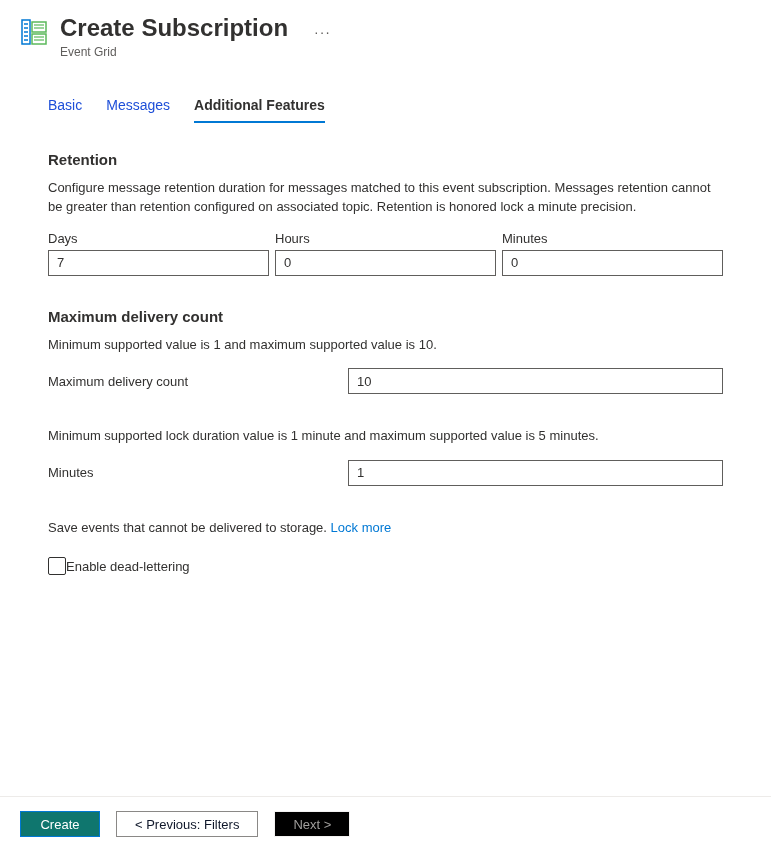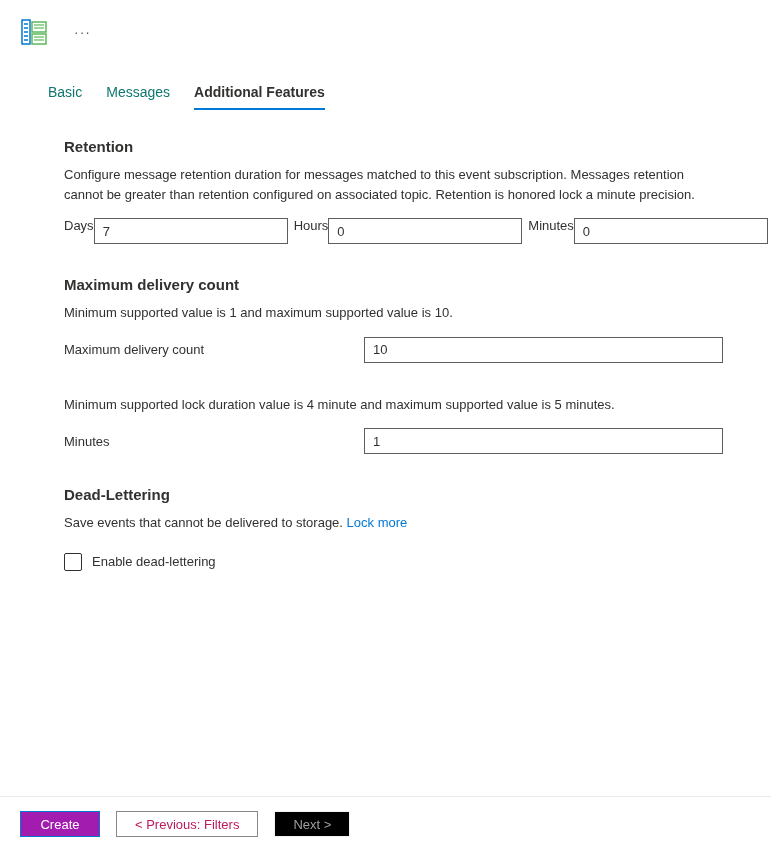--- a/index.html
+++ b/index.html
@@ -54,21 +54,21 @@
     .tabs {
       display: flex;
       gap: 24px;
       padding: 0 48px;
       margin-top: 22px;
       border-bottom: none;
     }
     .tab {
       padding: 6px 0 8px 0;
       font-size: 14px;
-      color: #0f766e;
+      color: #1d4ed8;
       cursor: pointer;
       border-bottom: 2px solid transparent;
     }
     .tab.active {
       font-weight: 600;
       border-bottom: 2px solid #0078d4;
       color: #323130;
       text-align: center;
     }
     .content {
@@ -86,60 +86,58 @@
       line-height: 1.5;
       margin-bottom: 14px;
     }
     .row-3 {
       display: flex;
       gap: 6px;
     }
     .field {
       flex: 1;
       display: flex;
-      flex-direction: row;
+      flex-direction: column;
     }
     .field-label {
       font-size: 13px;
       color: #323130;
       margin-bottom: 4px;
     }
     .text-input {
       height: 26px;
       border: 1px solid #605e5c;
       padding: 2px 8px;
       font-size: 13px;
       font-family: inherit;
       color: #323130;
       background: #fff;
     }
     .section {
       margin-bottom: 32px;
-      margin-left: 16px;
     }
     .row-split {
       display: flex;
       align-items: center;
       margin-top: 10px;
     }
     .row-split .left-label {
       width: 300px;
       font-size: 13px;
     }
     .row-split .text-input {
       flex: 1;
     }
     .link {
       color: #0078d4;
       cursor: pointer;
     }
     .checkbox-row {
       display: flex;
       align-items: center;
-      gap: 10px;
       margin-top: 20px;
     }
     .checkbox {
       width: 18px;
       height: 18px;
       border: 1px solid #323130;
       border-radius: 2px;
       background: #fff;
       cursor: pointer;
     }
@@ -154,24 +152,24 @@
       gap: 16px;
     }
     .btn {
       height: 26px;
       padding: 0 18px;
       font-size: 13px;
       font-family: inherit;
       cursor: pointer;
       border: 1px solid #8a8886;
       background: #fff;
-      color: #be185d;
+      color: #0f172a;
     }
     .btn-primary {
-      background: #a21caf;
+      background: #0f766e;
       border-color: #0078d4;
       color: #fff;
       min-width: 80px;
     }
     .btn-disabled {
       background: #000000;
       border-color: #f3f2f1;
       color: #a19f9d;
       cursor: default;
     }
@@ -189,20 +187,24 @@
       <line x1="4" y1="18" x2="8" y2="18" stroke="#0078d4" stroke-width="1.5"></line>
       <line x1="4" y1="22" x2="8" y2="22" stroke="#0078d4" stroke-width="1.5"></line>
       <rect x="12" y="4" width="14" height="10" fill="none" stroke="#5bb95b" stroke-width="1.5"></rect>
       <line x1="14" y1="7" x2="24" y2="7" stroke="#5bb95b" stroke-width="1.2"></line>
       <line x1="14" y1="10" x2="24" y2="10" stroke="#5bb95b" stroke-width="1.2"></line>
       <rect x="12" y="16" width="14" height="10" fill="none" stroke="#5bb95b" stroke-width="1.5"></rect>
       <line x1="14" y1="19" x2="24" y2="19" stroke="#5bb95b" stroke-width="1.2"></line>
       <line x1="14" y1="22" x2="24" y2="22" stroke="#5bb95b" stroke-width="1.2"></line>
     </svg>
   </span>
+  <div class="header-text">
+    <div class="header-title">Create Subscription</div>
+    <div class="header-subtitle">Event Grid</div>
+  </div>
   <div class="header-more">···</div>
 </div>
 
 <div class="tabs">
   <div class="tab">Basic</div>
   <div class="tab">Messages</div>
   <div class="tab active">Additional Features</div>
 </div>
 
 <div class="content">
@@ -229,29 +231,28 @@
   <div class="section">
     <div class="section-title">Maximum delivery count</div>
     <div class="section-desc">Minimum supported value is 1 and maximum supported value is 10.</div>
     <div class="row-split">
       <div class="left-label">Maximum delivery count</div>
       <input class="text-input" type="text" value="10" style="">
     </div>
   </div>
 
   <div class="section">
-    <div class="section-desc">Minimum supported lock duration value is 4 minute and maximum supported value is 5 minutes.</div>
+    <div class="section-desc">Minimum supported lock duration value is 1 minute and maximum supported value is 5 minutes.</div>
     <div class="row-split">
       <div class="left-label">Minutes</div>
       <input class="text-input" type="text" value="1" style="">
     </div>
   </div>
 
   <div class="section">
-    <div class="section-title">Dead-Lettering</div>
     <div class="section-desc">
       <span>Save events that cannot be delivered to storage. </span><span class="link">Lock more</span>
     </div>
     <div class="checkbox-row">
       <div class="checkbox"></div>
       <div>Enable dead-lettering</div>
     </div>
   </div>
 
 </div>

